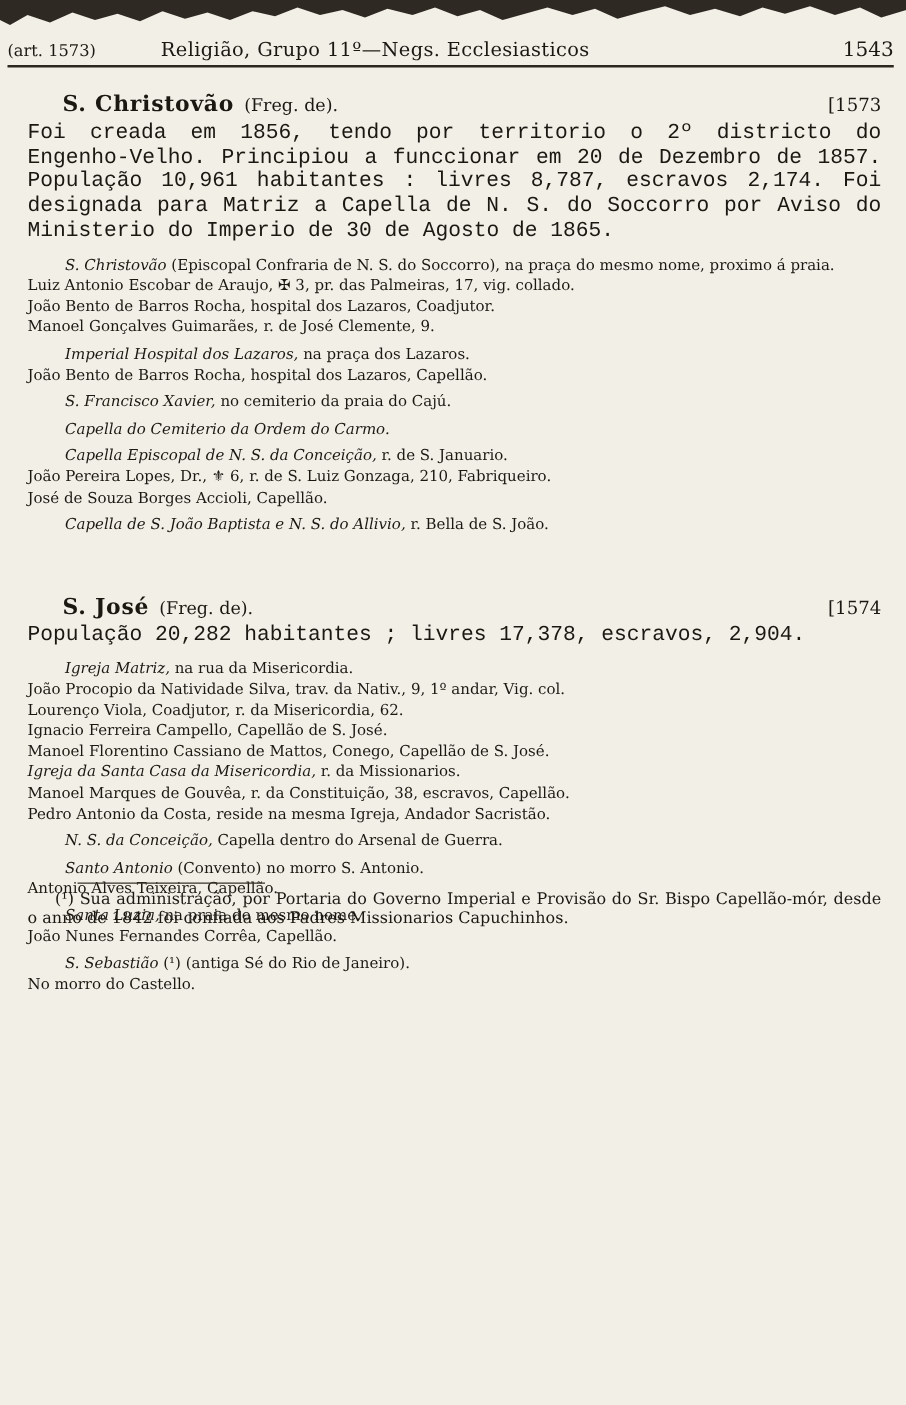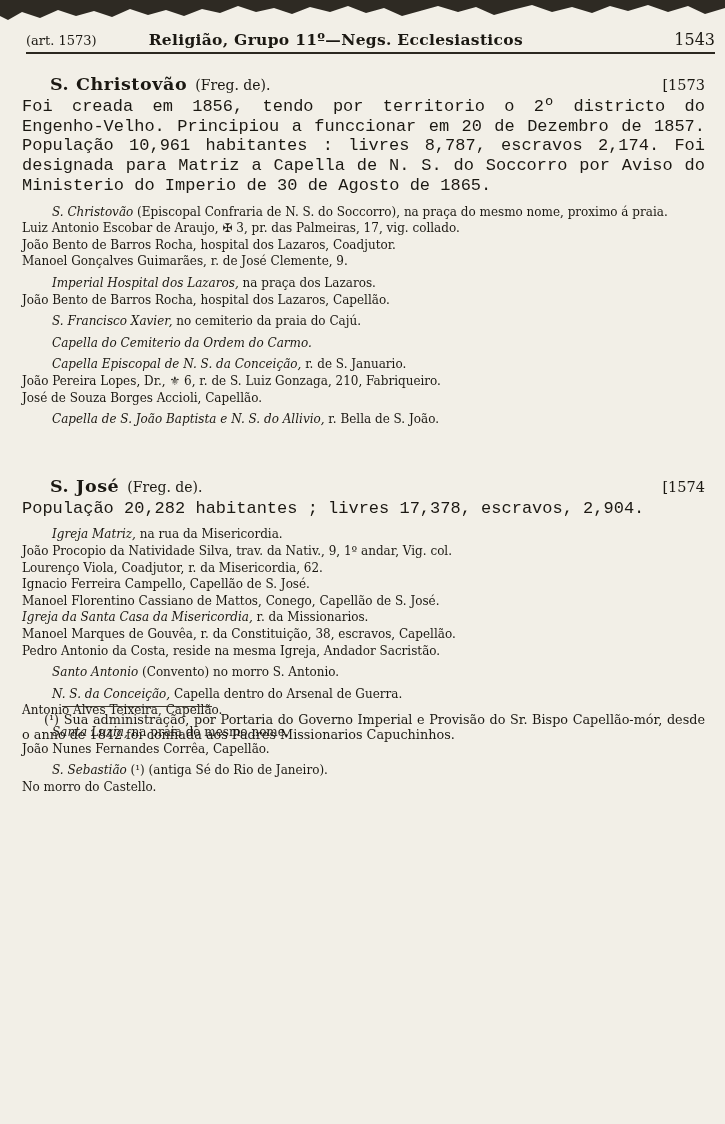--- a/index.html
+++ b/index.html
@@ -18,27 +18,27 @@
     width: 725px; height: 24px;
     display: block;
   }
   .page-inner {
     position: relative;
     padding: 0;
   }
   .running-header {
     display: flex;
     align-items: baseline;
-    margin: 30px 10px 0 26px;
+    margin: 30px 10px 0 6px;
     padding-bottom: 3px;
     border-bottom: 2px solid #2c2820;
   }
   .header-article { font-size: 13px; white-space: nowrap; }
   .header-title {
-    font-weight: bold;
+    font-weight: normal;
     font-size: 15.5px;
     margin-left: 52px;
     letter-spacing: 0.3px;
     white-space: nowrap;
   }
   .header-page {
     margin-left: auto;
     font-size: 16px;
     font-weight: normal;
     text-align: right;
@@ -141,22 +141,22 @@
         </div>
         <p class="sec-intro">População 20,282 habitantes ; livres 17,378, escravos, 2,904.</p>
         <p class="entry indent"><span class="it">Igreja Matriz,</span><span class="ro"> na rua da Misericordia.</span></p>
         <p class="entry"><span class="it"></span><span class="ro">João Procopio da Natividade Silva, trav. da Nativ., 9, 1º andar, Vig. col.</span></p>
         <p class="entry"><span class="it"></span><span class="ro">Lourenço Viola, Coadjutor, r. da Misericordia, 62.</span></p>
         <p class="entry"><span class="it"></span><span class="ro">Ignacio Ferreira Campello, Capellão de S. José.</span></p>
         <p class="entry"><span class="it"></span><span class="ro">Manoel Florentino Cassiano de Mattos, Conego, Capellão de S. José.</span></p>
         <p class="entry"><span class="it">Igreja da Santa Casa da Misericordia,</span><span class="ro"> r. da Missionarios.</span></p>
         <p class="entry"><span class="it"></span><span class="ro">Manoel Marques de Gouvêa, r. da Constituição, 38, escravos, Capellão.</span></p>
         <p class="entry"><span class="it"></span><span class="ro">Pedro Antonio da Costa, reside na mesma Igreja, Andador Sacristão.</span></p>
+        <p class="entry indent"><span class="it">N. S. da Conceição,</span><span class="ro"> Capella dentro do Arsenal de Guerra.</span></p>
         <p class="entry indent"><span class="it">Santo Antonio</span><span class="ro"> (Convento) no morro S. Antonio.</span></p>
-        <p class="entry indent"><span class="it">N. S. da Conceição,</span><span class="ro"> Capella dentro do Arsenal de Guerra.</span></p>
         <p class="entry"><span class="it"></span><span class="ro">Antonio Alves Teixeira, Capellão.</span></p>
         <p class="entry indent"><span class="it">Santa Luzia,</span><span class="ro"> na praia do mesmo nome.</span></p>
         <p class="entry"><span class="it"></span><span class="ro">João Nunes Fernandes Corrêa, Capellão.</span></p>
         <p class="entry indent"><span class="it">S. Sebastião</span><span class="ro"> (¹) (antiga Sé do Rio de Janeiro).</span></p>
         <p class="entry"><span class="it"></span><span class="ro">No morro do Castello.</span></p>
       </section>
     </div>
 
   <div class="footnote-block">
     <hr class="footnote-rule">

